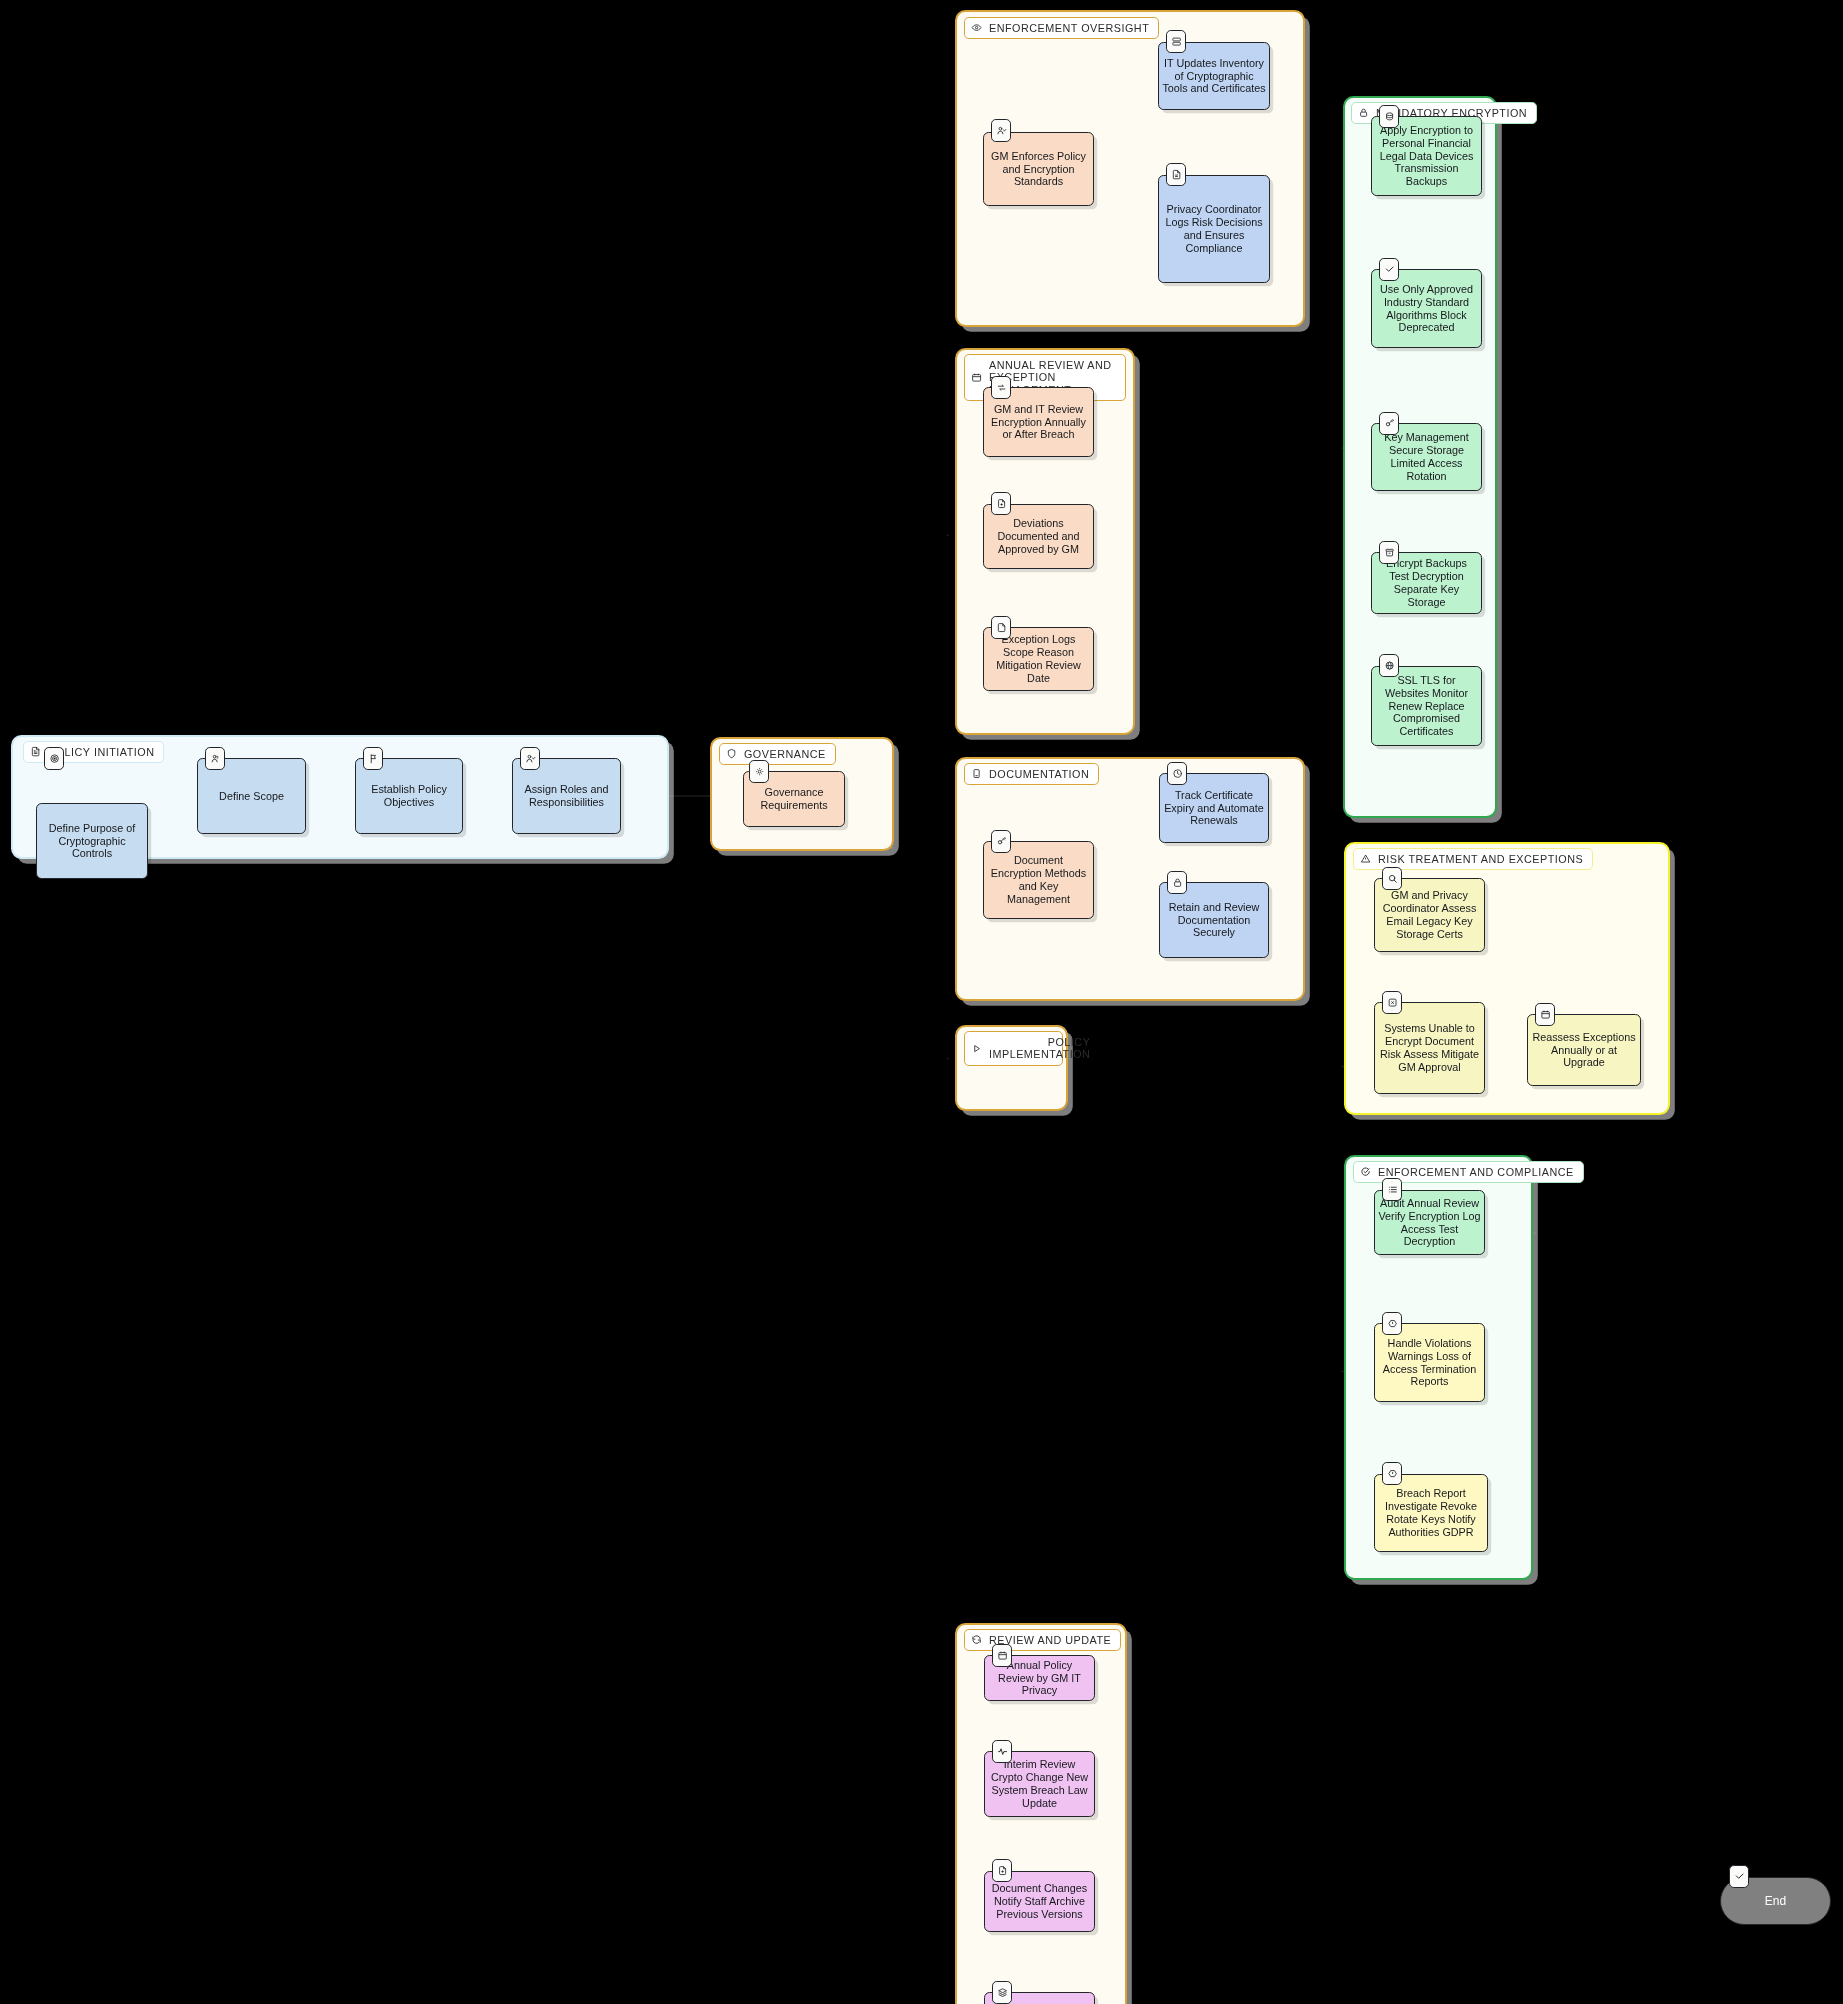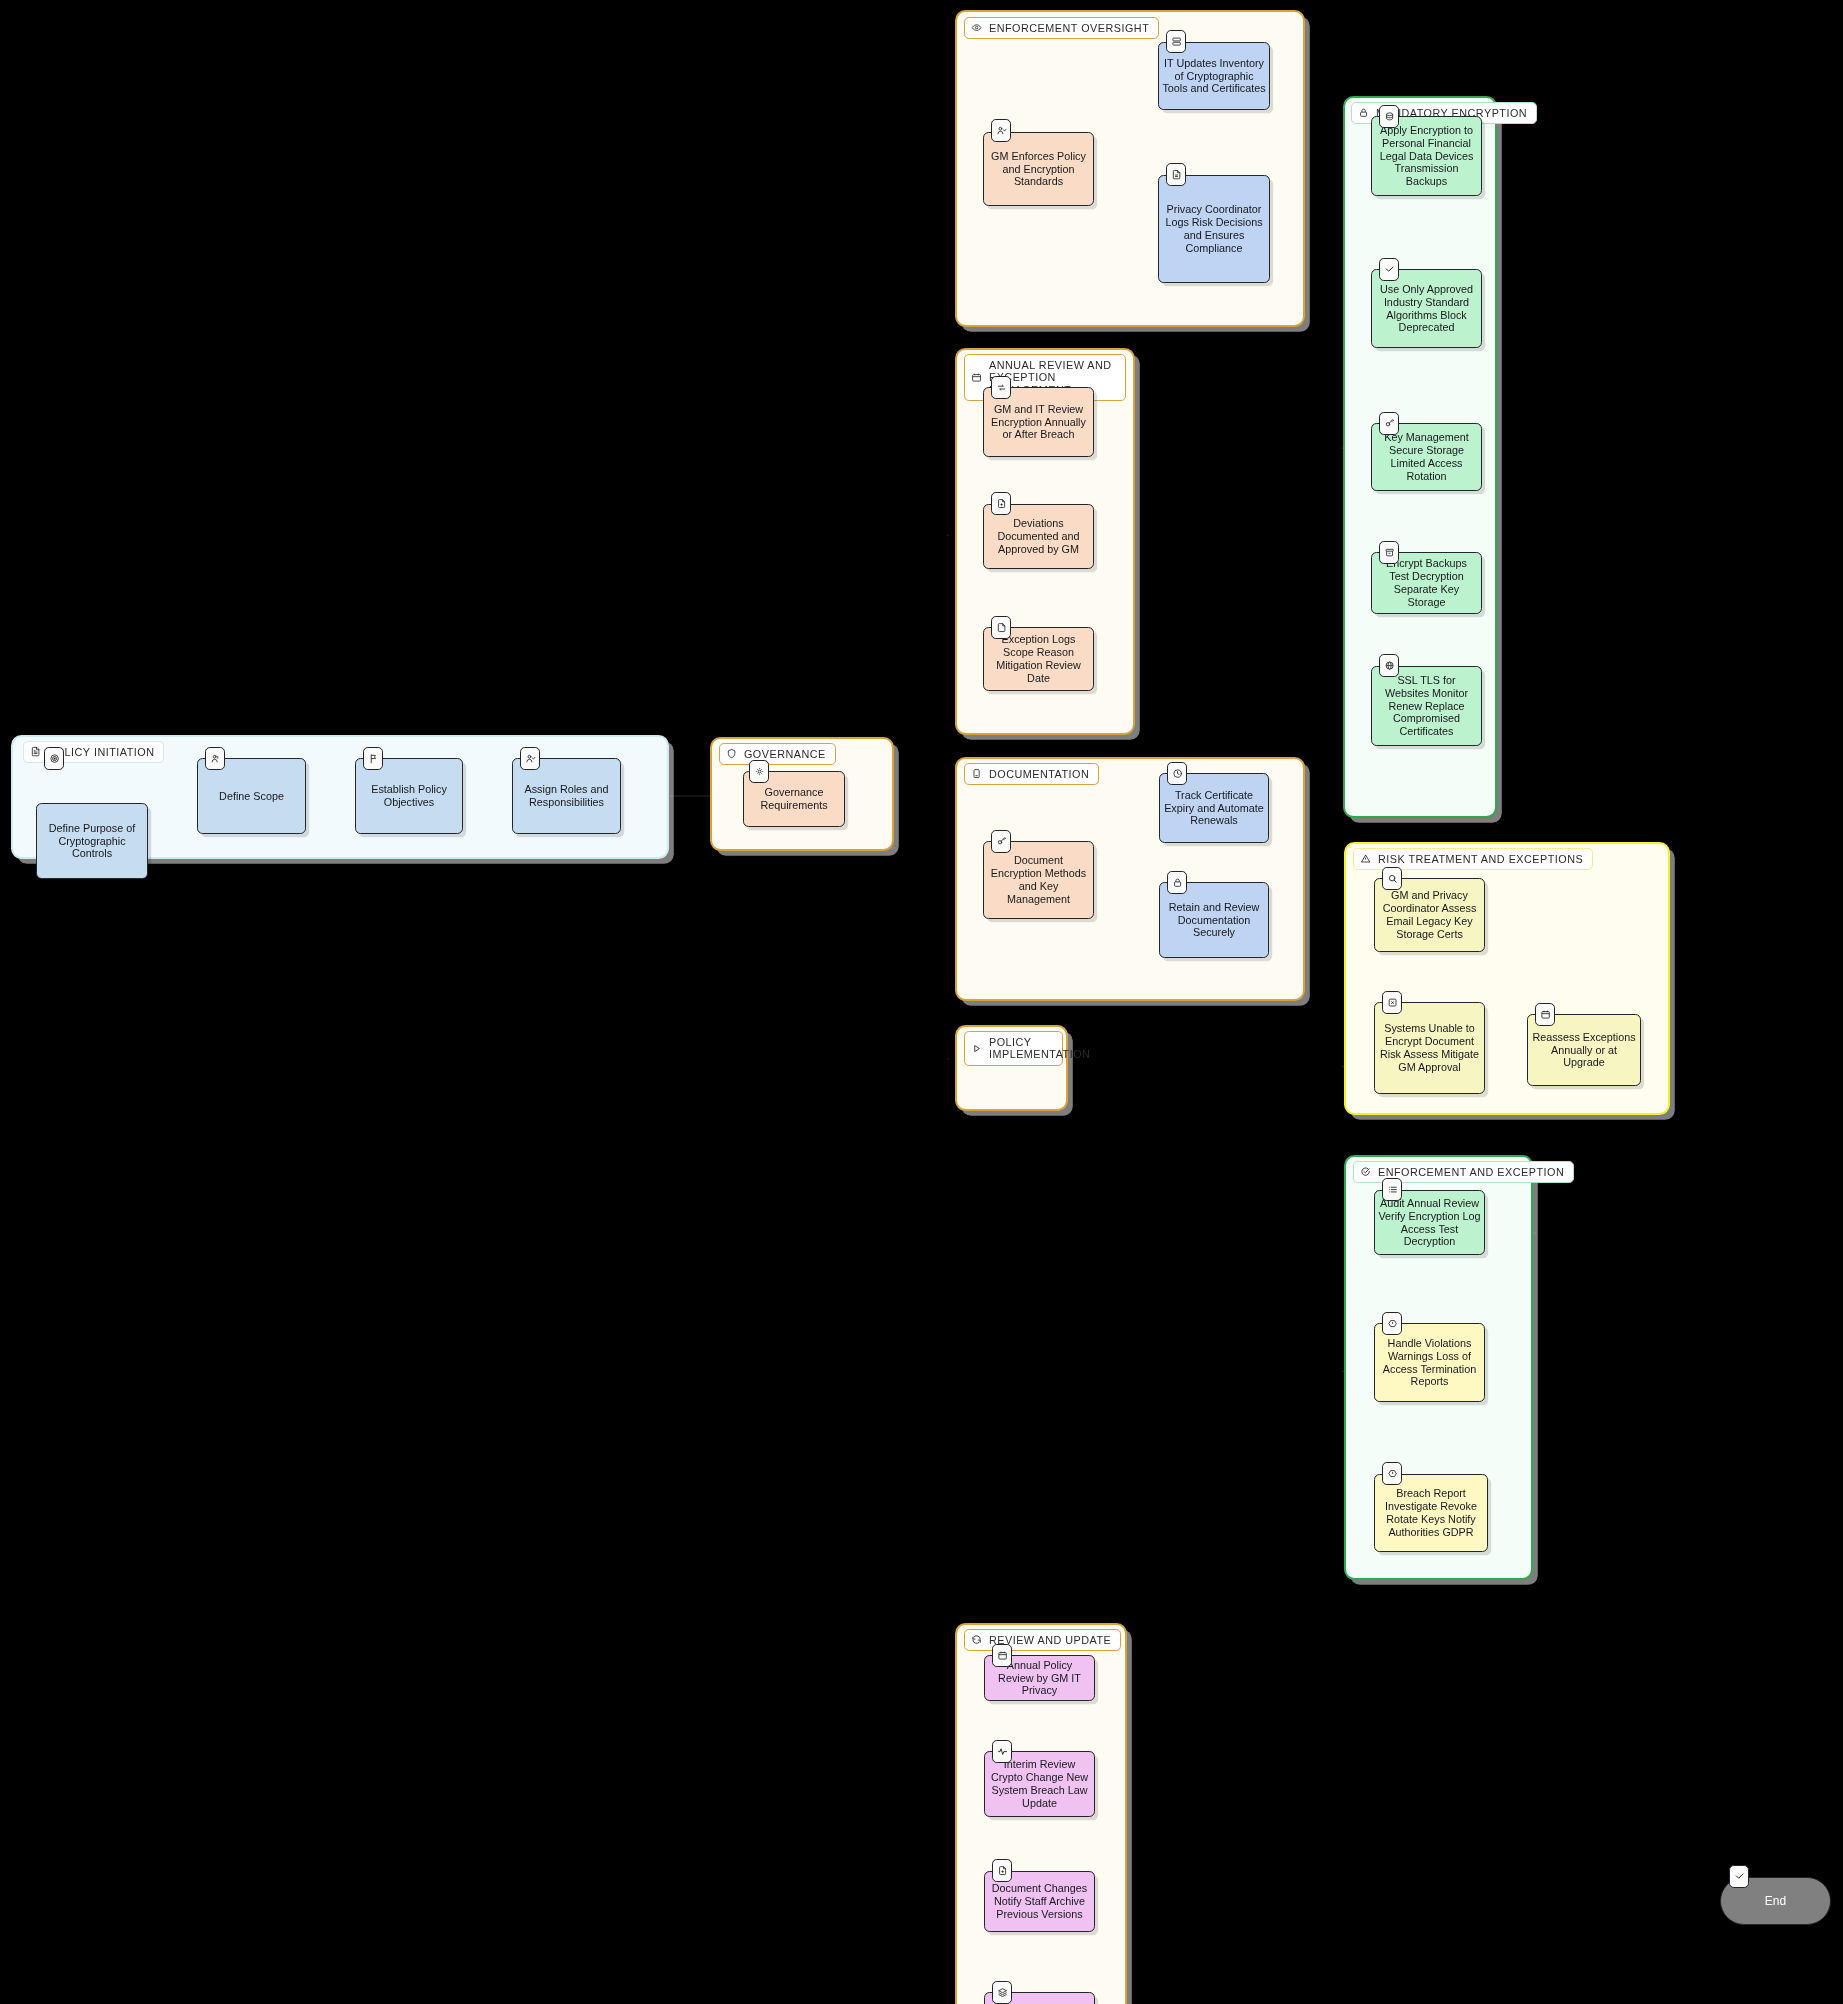--- a/index.html
+++ b/index.html
@@ -297,21 +297,21 @@
     <span>Retain and Review Documentation Securely</span>
   </div>
   <div class="chip" style="left:1167px;top:871px;">
     <svg viewBox="0 0 24 24" fill="none" stroke="#22252a" stroke-width="1.8" stroke-linejoin="round">
         <rect x="5.5" y="10.5" width="13" height="9.5" rx="2"></rect>
         <path d="M8.4 10.5V8a3.6 3.6 0 0 1 7.2 0v2.5"></path>
       </svg>
   </div>
 
   <div class="cluster c-orange" style="left:955px;top:1025px;width:113px;height:86px;"></div>
-  <div class="cluster-label l-orange" style="left:964px;top:1031px;width:99px;">
+  <div class="cluster-label l-orange" style="left:964px;top:1031px;width:99px;text-align:right;">
     <span>
       <svg viewBox="0 0 24 24" fill="none" stroke="#22252a" stroke-width="1.8" stroke-linejoin="round">
           <path d="M8 5.5l10 6.5-10 6.5z"></path>
         </svg>
     </span>
     <span class="ctext">POLICY IMPLEMENTATION</span>
   </div>
 
   <div class="cluster c-green" style="left:1343px;top:96px;width:154px;height:722px;"></div>
   <div class="cluster-label l-green" style="left:1351px;top:102px;">
@@ -418,21 +418,21 @@
   </div>
 
   <div class="cluster c-green" style="left:1344px;top:1155px;width:189px;height:425px;"></div>
   <div class="cluster-label l-green" style="left:1353px;top:1161px;">
     <span>
       <svg viewBox="0 0 24 24" fill="none" stroke="#22252a" stroke-width="1.9" stroke-linecap="round">
           <path d="M20 12a8 8 0 1 1-3.2-6.4"></path>
           <path d="M8.5 11.6l3 3 8-8.6"></path>
         </svg>
     </span>
-    <span class="ctext">ENFORCEMENT AND EXCEPTION</span>
+    <span class="ctext">ENFORCEMENT AND COMPLIANCE</span>
   </div>
 
   <div class="node n-green" style="left:1374px;top:1190px;width:111px;height:65px;">
     <span>Audit Annual Review Verify Encryption Log Access Test Decryption</span>
   </div>
   <div class="chip" style="left:1382px;top:1178px;">
     <svg viewBox="0 0 24 24" fill="none" stroke="#22252a" stroke-width="1.9" stroke-linecap="round">
         <path d="M9 7h11M9 12h11M9 17h11M5 7h.01M5 12h.01M5 17h.01"></path>
       </svg>
   </div>

